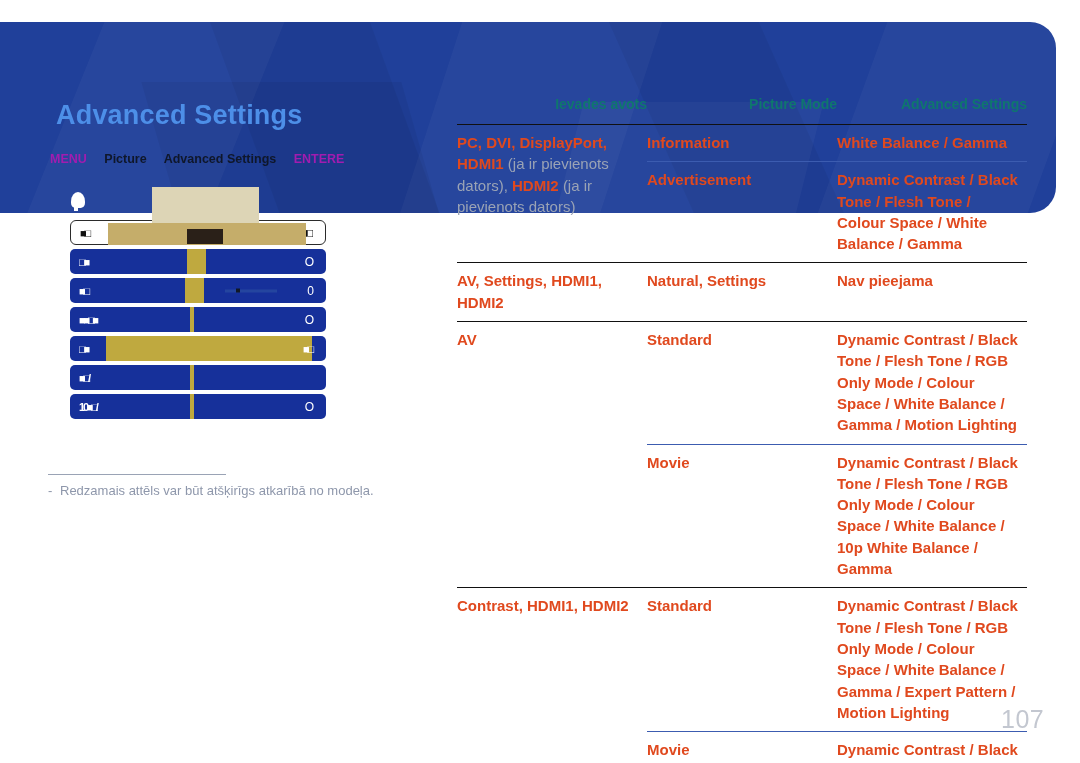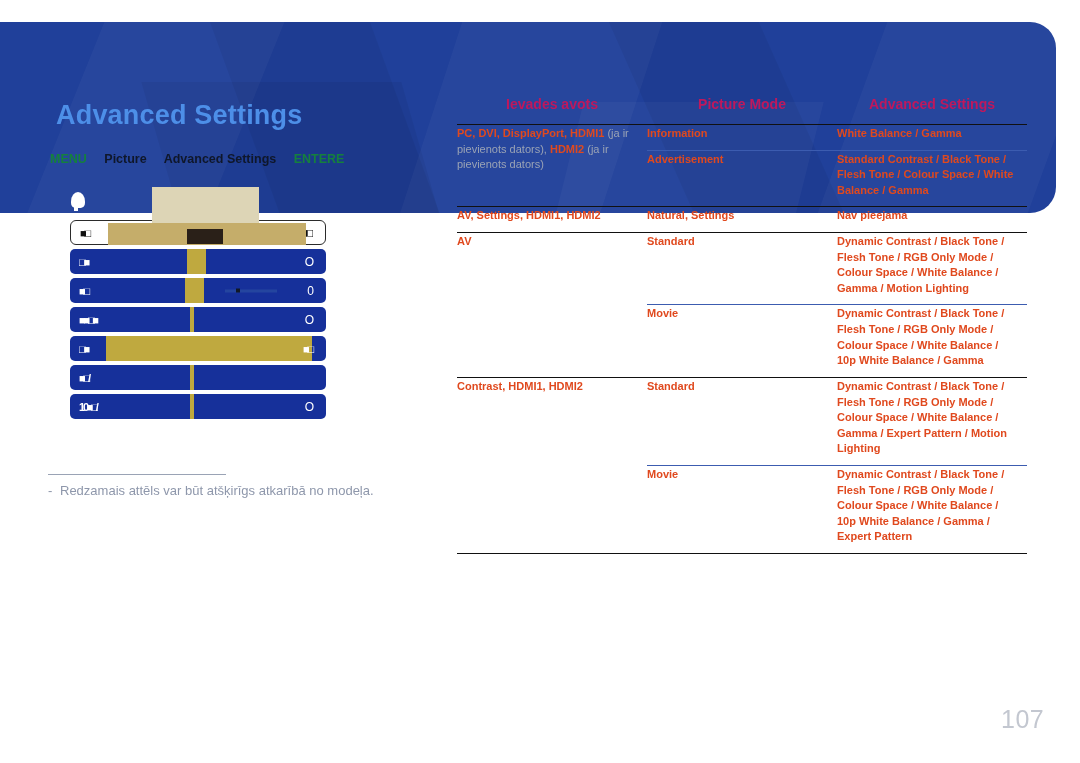--- a/index.html
+++ b/index.html
@@ -57,21 +57,21 @@
 
   #breadcrumb {
     position: absolute;
     left: 50px;
     top: 152px;
     font-size: 12.5px;
     font-weight: bold;
     white-space: nowrap;
   }
   #breadcrumb .crumb { margin-right: 14px; }
-  #breadcrumb .crumb.dark  { color: #15803d; }
+  #breadcrumb .crumb.dark  { color: #a21caf; }
   #breadcrumb .crumb.accent{ color: #0f172a; }
 
   
   #menu-blob {
     position: absolute;
     left: 71px;
     top: 192px;
     width: 14px;
     height: 16px;
     background: #ffffff;
@@ -244,35 +244,35 @@
     left: 457px;
     top: 96px;
     width: 570px;
   }
   table.spec {
     border-collapse: collapse;
     width: 570px;
     table-layout: fixed;
   }
   table.spec th {
-    text-align: center;
+    text-align: right;
     font-size: 14px;
     font-weight: bold;
-    color: #be185d;
+    color: #0f766e;
     padding: 0 0 12px 0;
     vertical-align: bottom;
     margin-left: 8px;
   }
   table.spec thead tr { border-bottom: 1.6px solid #111111; }
   table.spec td {
     vertical-align: top;
-    font-size: 11px;
+    font-size: 15px;
     font-weight: bold;
     color: #e0491e;
-    padding: 1px 8px 8px 0;
+    padding: 7px 8px 8px 0;
     line-height: 1.42;
   }
   table.spec tbody tr.sep-major > td { border-top: 1.3px solid #111111; }
   table.spec tbody tr.sep-minor > td.inner { border-top: 1px solid #3c5cb0; }
   table.spec td.col1 { width: 140px; padding-right: 10px; }
   table.spec td.col2 { width: 140px; }
   table.spec td.col3 { width: 290px; }
   td .plain {
     color: #9aa3b5;
     font-weight: normal;
@@ -393,21 +393,21 @@
           <span class="plain">(ja ir pievienots dators),</span>
           <span>HDMI2</span>
           <span class="plain">(ja ir pievienots</span>
           <span class="plain">dators)</span>
         </td>
         <td class="col2 inner">Information</td>
         <td class="col3 inner">White Balance / Gamma</td>
       </tr>
       <tr class="sep-minor">
         <td class="col2 inner">Advertisement</td>
-        <td class="col3 inner">Standard Contrast / Black Tone / Flesh Tone / Colour Space / White Balance / Gamma</td>
+        <td class="col3 inner">Dynamic Contrast / Black Tone / Flesh Tone / Colour Space / White Balance / Gamma</td>
       </tr>
 
       <tr class="sep-major">
         <td class="col1">AV, Settings, HDMI1, HDMI2</td>
         <td class="col2">Natural, Settings</td>
         <td class="col3 na">Nav pieejama</td>
       </tr>
 
       <tr class="sep-major">
         <td class="col1" rowspan="2">AV</td>

